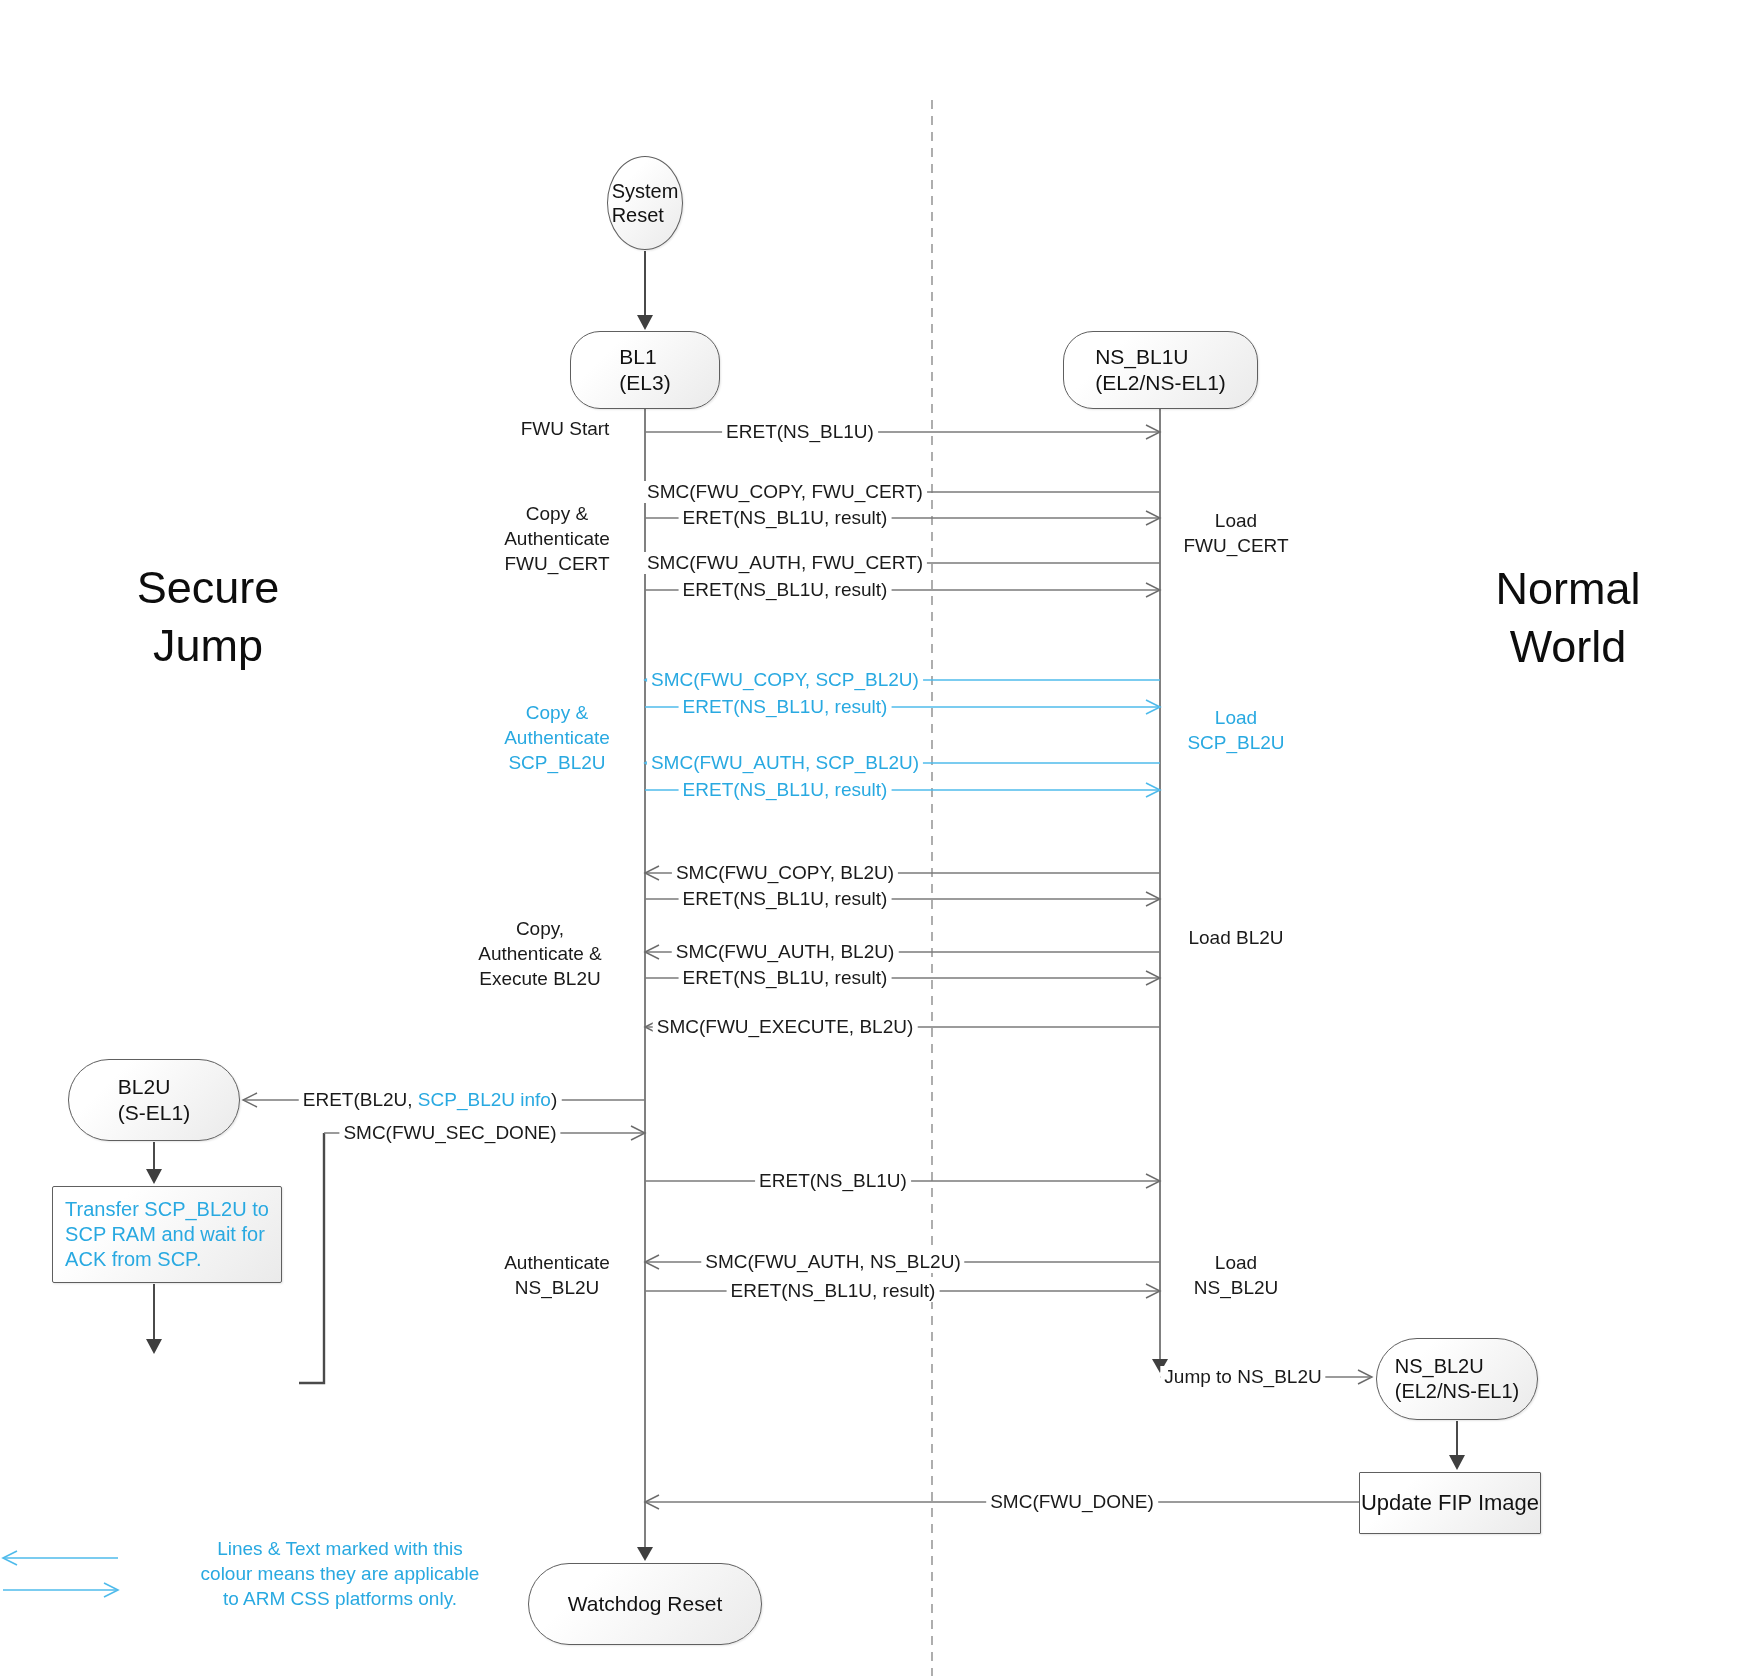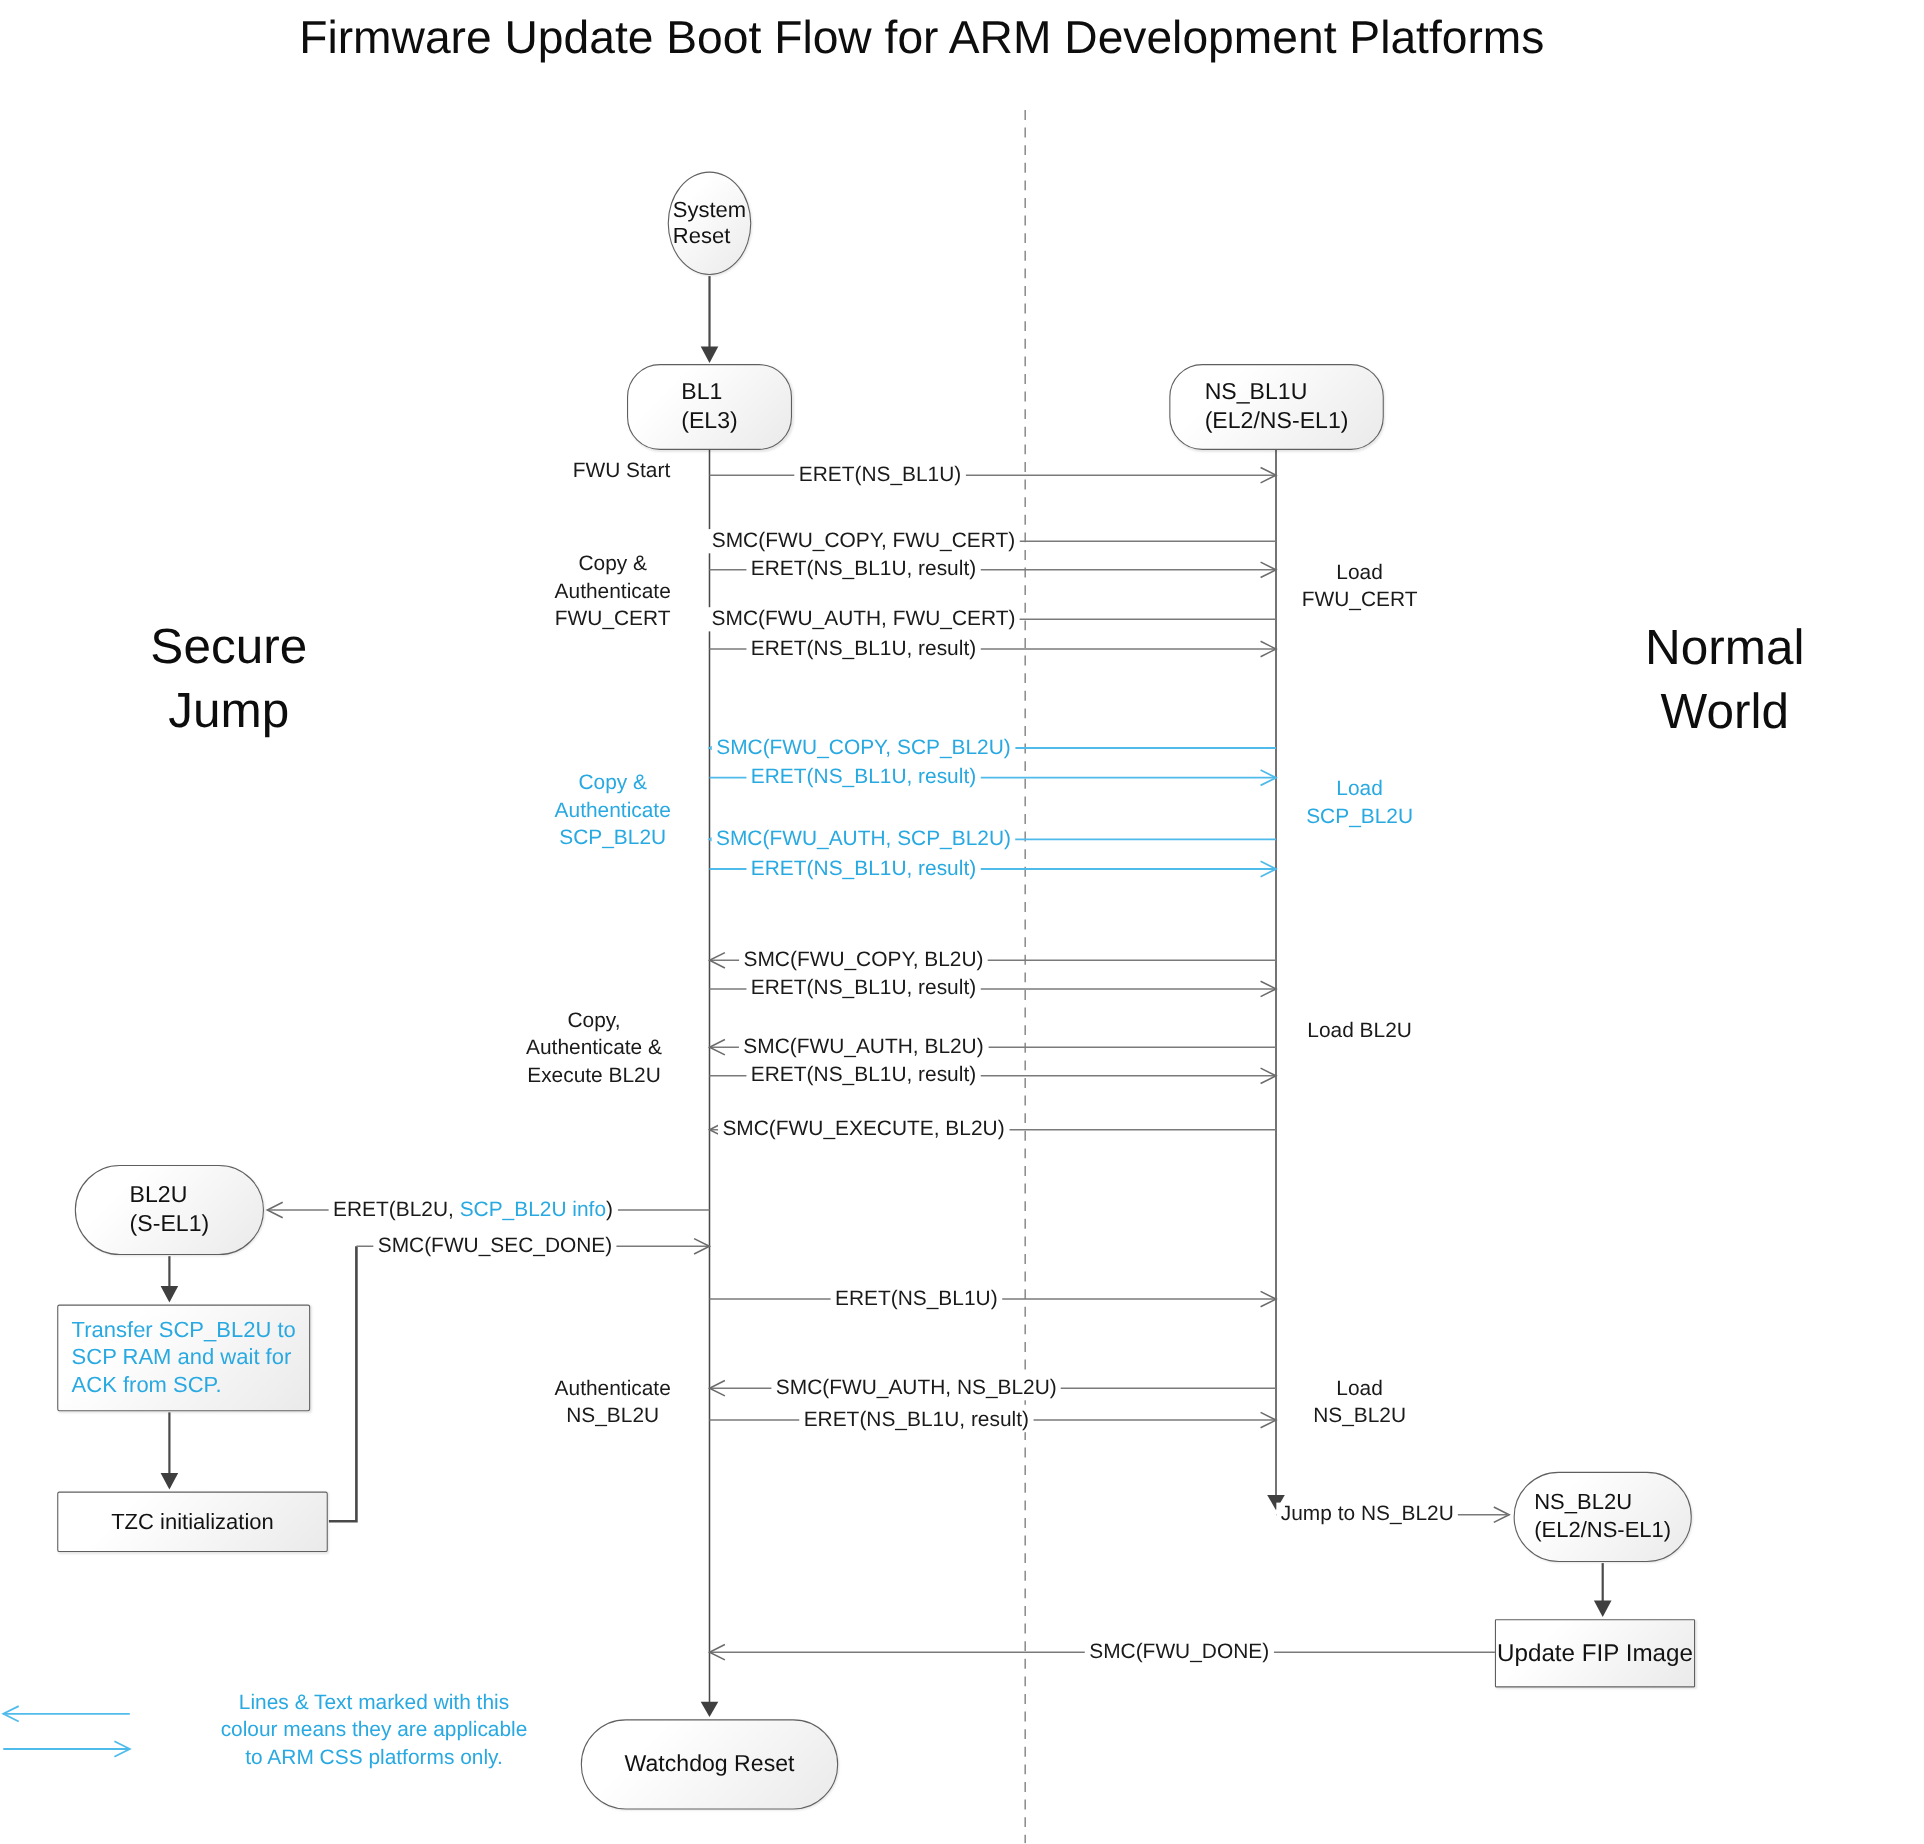--- a/index.html
+++ b/index.html
@@ -176,39 +176,37 @@
     <g>
       <line class="bwire" x1="3" y1="1558" x2="118" y2="1558"></line>
       <path class="bchev" d="M17,1551 L3,1558 L17,1565"></path>
     </g>
     <g>
       <line class="bwire" x1="3" y1="1590" x2="118" y2="1590"></line>
       <path class="bchev" d="M104,1583 L118,1590 L104,1597"></path>
     </g>
   </svg>
 
-  <div class="title">Firmware Update Boot Flow for ARM Development Platforms</div>
 
   <div class="world" style="left:208px;top:617px;">Secure
 Jump</div>
   <div class="world" style="left:1568px;top:618px;">Normal
 World</div>
 
   <div class="node" style="left:607px;top:156px;width:76px;height:94px;border-radius:50%;font-size:20px;line-height:24px;">System
 Reset</div>
   <div class="node" style="left:570px;top:331px;width:150px;height:78px;border-radius:30px;">BL1
 (EL3)</div>
   <div class="node" style="left:1063px;top:331px;width:195px;height:78px;border-radius:30px;">NS_BL1U
 (EL2/NS-EL1)</div>
   <div class="node" style="left:68px;top:1059px;width:172px;height:82px;border-radius:41px;">BL2U
 (S-EL1)</div>
   <div class="node blue" style="left:52px;top:1186px;width:230px;height:97px;border-radius:2px;font-size:20px;line-height:25px;">Transfer SCP_BL2U to
 SCP RAM and wait for
 ACK from SCP.</div>
-  <div class="node" style="left:52px;top:1356px;width:246px;height:55px;border-radius:2px;font-size:20px;">TZC initialization</div>
   <div class="node" style="left:1376px;top:1338px;width:162px;height:82px;border-radius:41px;font-size:20px;line-height:25px;">NS_BL2U
 (EL2/NS-EL1)</div>
   <div class="node" style="left:1359px;top:1472px;width:182px;height:62px;border-radius:1px;font-size:22px;">Update FIP Image</div>
   <div class="node" style="left:528px;top:1563px;width:234px;height:82px;border-radius:41px;">Watchdog Reset</div>
 
   <div class="msg" style="left:800px;top:432px;">ERET(NS_BL1U)</div>
   <div class="msg" style="left:785px;top:492px;">SMC(FWU_COPY, FWU_CERT)</div>
   <div class="msg" style="left:785px;top:518px;">ERET(NS_BL1U, result)</div>
   <div class="msg" style="left:785px;top:563px;">SMC(FWU_AUTH, FWU_CERT)</div>
   <div class="msg" style="left:785px;top:590px;">ERET(NS_BL1U, result)</div>

